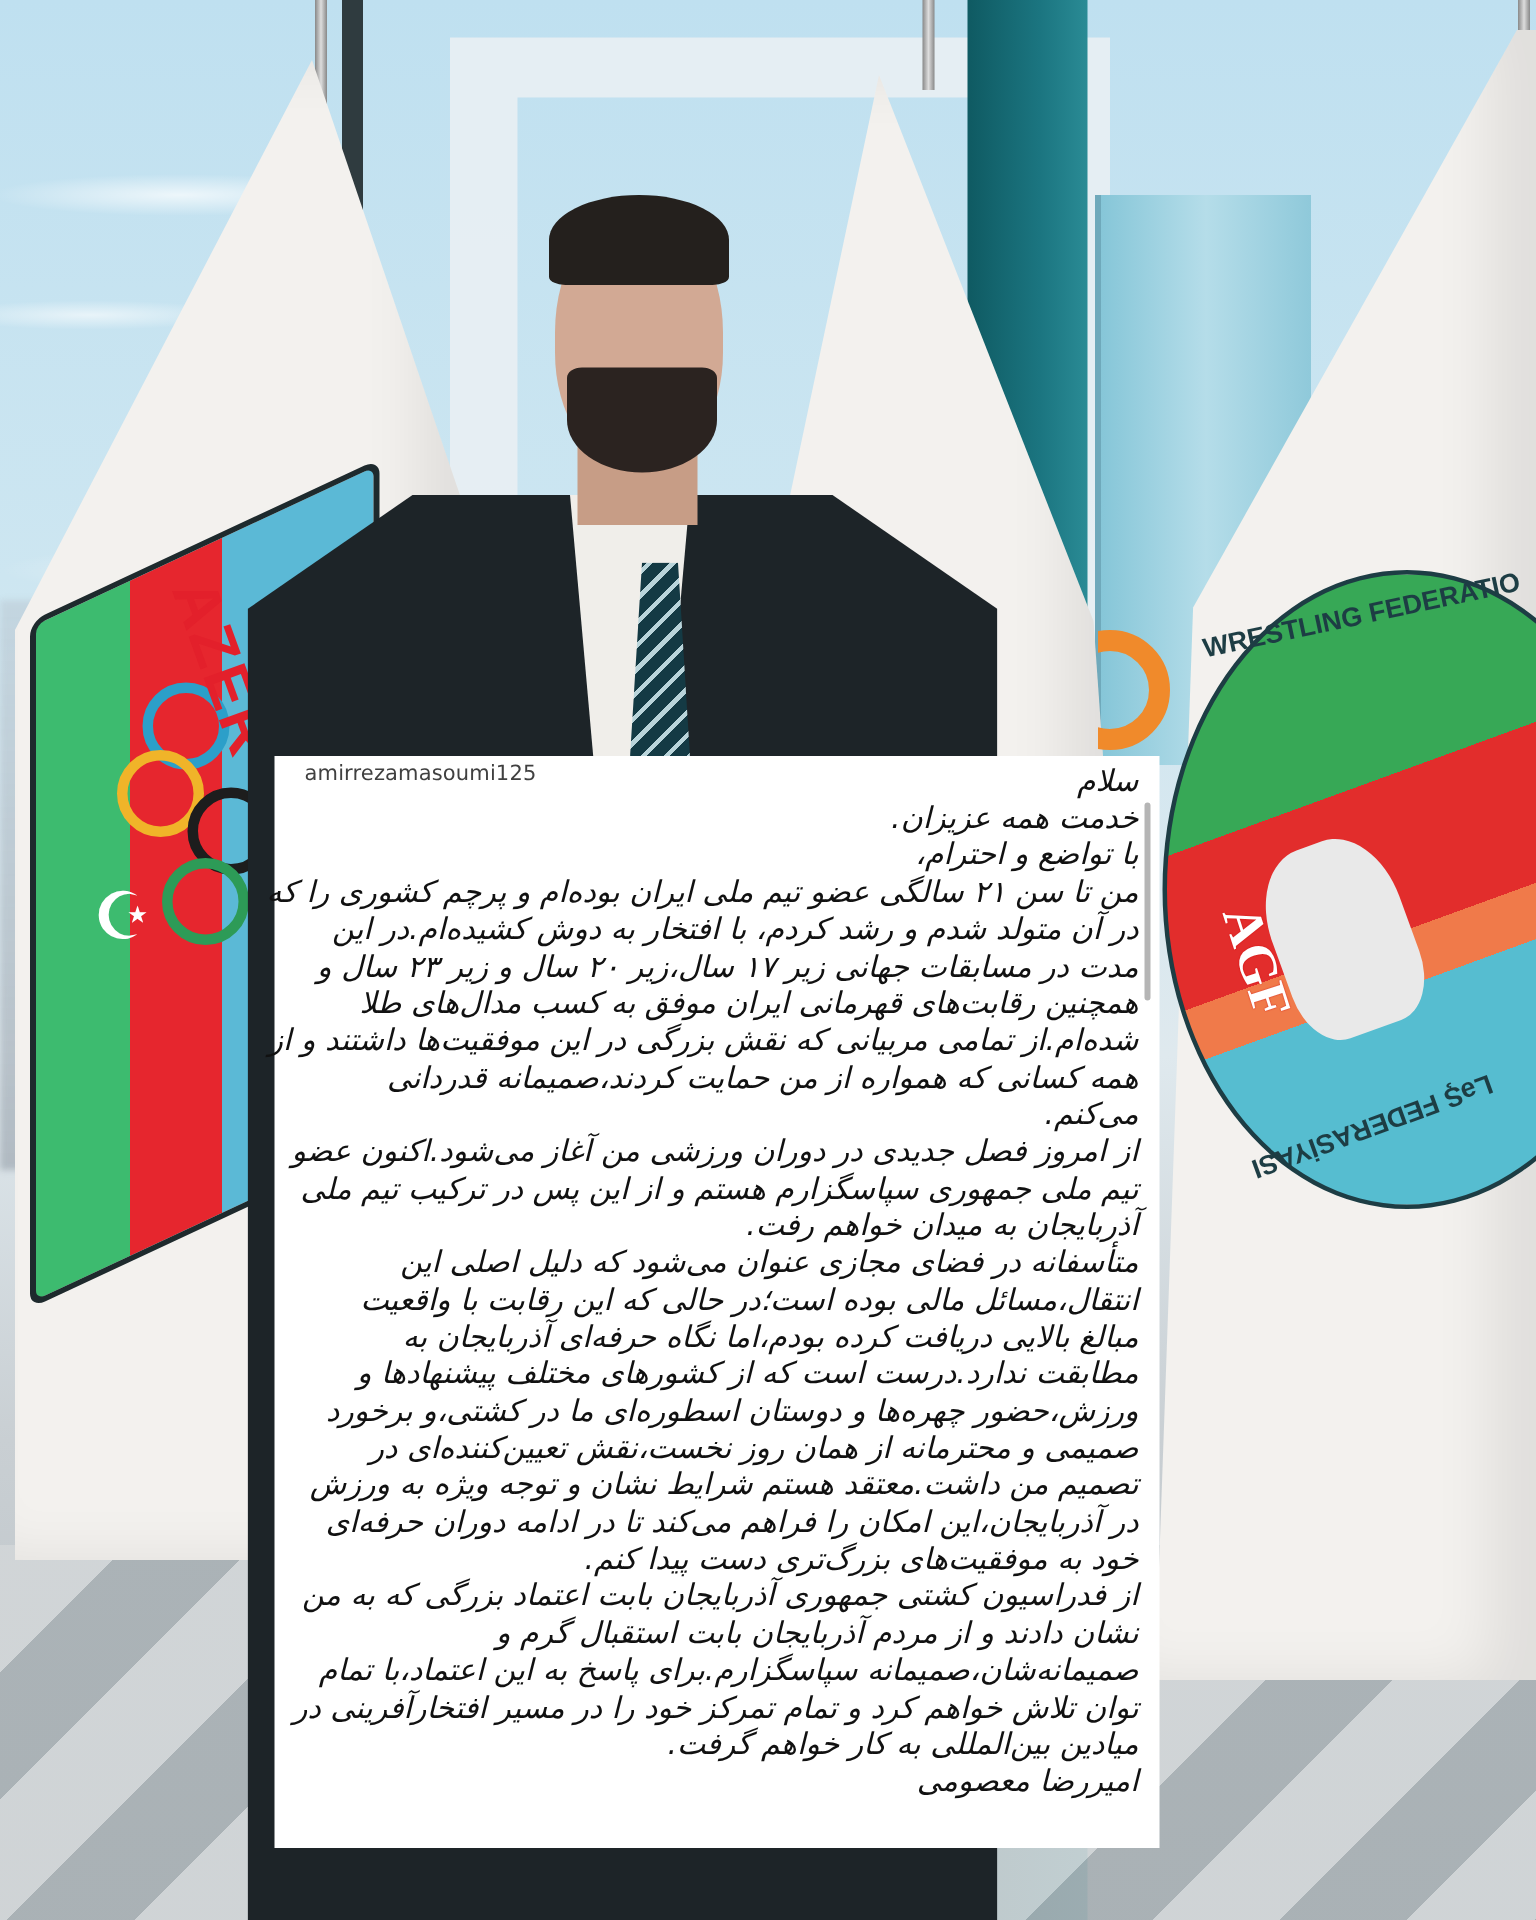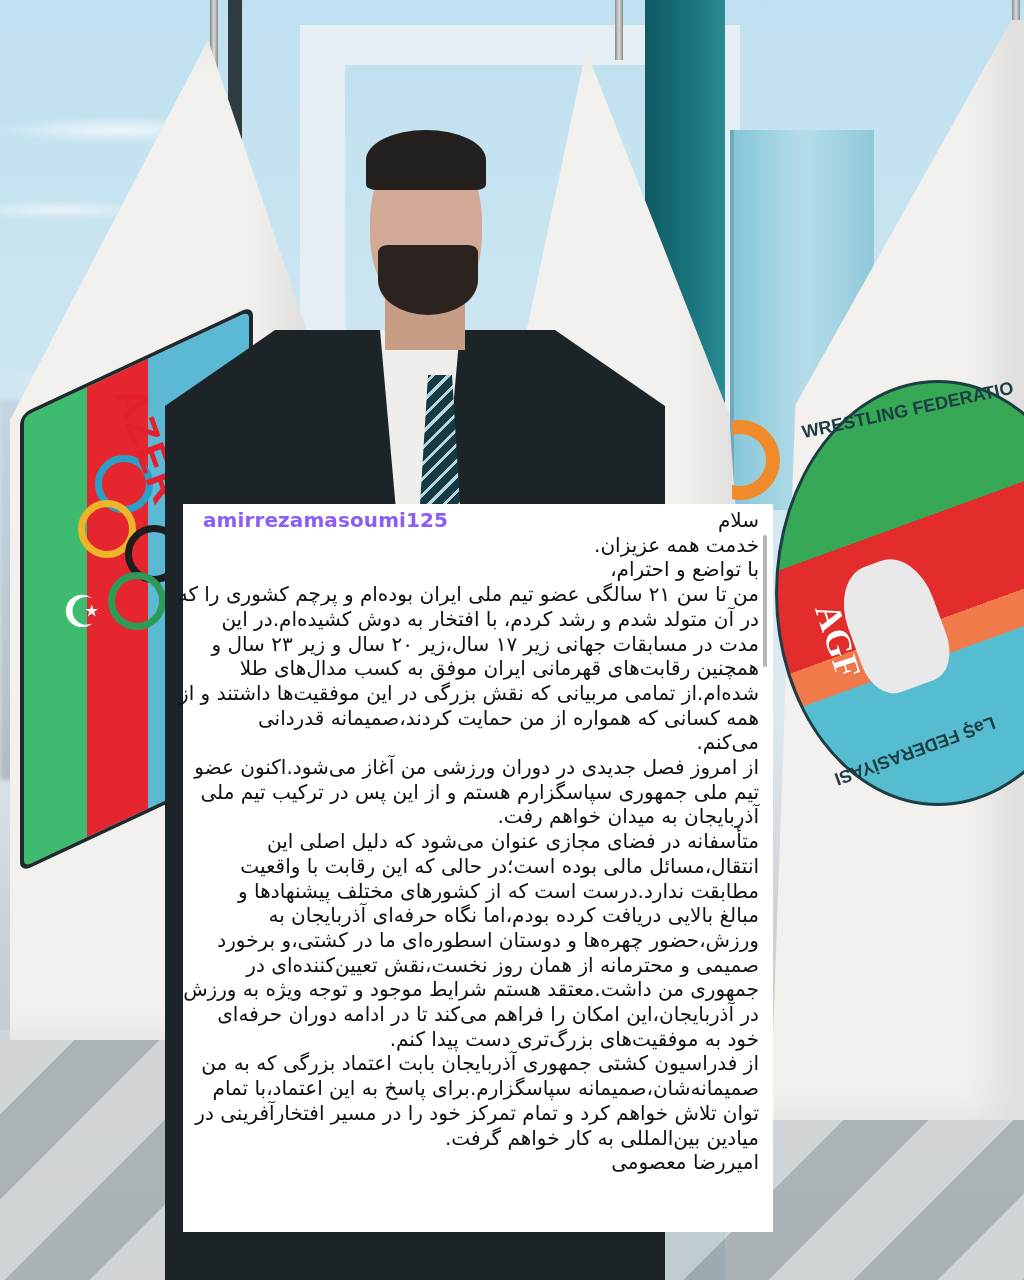--- a/index.html
+++ b/index.html
@@ -65,25 +65,25 @@
   .person-head { position: absolute; left: 370px; top: 140px; width: 112px; height: 170px;
                  border-radius: 48% 48% 44% 44%; background: #d2a994; }
   .person-hair { position: absolute; left: 366px; top: 130px; width: 120px; height: 60px;
                  border-radius: 55% 55% 10% 10%; background: #24201d; }
   .person-beard { position: absolute; left: 378px; top: 245px; width: 100px; height: 70px;
                   border-radius: 10% 10% 50% 50%; background: #2b2320; }
 
   
   .caption-panel { position: absolute; left: 183px; top: 504px; width: 590px; height: 728px;
                    background: #ffffff; box-sizing: border-box; }
-  .username { position: absolute; left: 20px; top: 4px; font-size: 20px; color: #8b5cf6;
-              font-family: "DejaVu Sans", sans-serif; font-weight: 700; letter-spacing: .1px; }
+  .username { position: absolute; left: 20px; top: 4px; font-size: 14px; color: #404040;
+              font-family: "DejaVu Sans", sans-serif; font-weight: 400; letter-spacing: .1px; }
   .caption-body { position: absolute; right: 14px; top: 4px; width: 560px; direction: rtl; text-align: right;
                   font-size: 20px; line-height: 24.7px; color: #111; }
-  .caption-line { display: block; white-space: nowrap; }
+  .caption-line { display: block; white-space: nowrap; font-style: italic; }
   .scrollbar { position: absolute; left: 580px; top: 31px; width: 4px; height: 132px;
                background: #b5b5b5; border-radius: 2px; }
 </style>
 </head>
 <body>
 
 <div class="scene">
   <div class="clouds"></div>
   <div class="city"></div>
   <div class="building-frame"></div>
@@ -136,27 +136,28 @@
     <span class="caption-line">مدت در مسابقات جهانی زیر ۱۷ سال،زیر ۲۰ سال و زیر ۲۳ سال و</span>
     <span class="caption-line">همچنین رقابت‌های قهرمانی ایران موفق به کسب مدال‌های طلا</span>
     <span class="caption-line">شده‌ام.از تمامی مربیانی که نقش بزرگی در این موفقیت‌ها داشتند و از</span>
     <span class="caption-line">همه کسانی که همواره از من حمایت کردند،صمیمانه قدردانی</span>
     <span class="caption-line">می‌کنم.</span>
     <span class="caption-line">از امروز فصل جدیدی در دوران ورزشی من آغاز می‌شود.اکنون عضو</span>
     <span class="caption-line">تیم ملی جمهوری سپاسگزارم هستم و از این پس در ترکیب تیم ملی</span>
     <span class="caption-line">آذربایجان به میدان خواهم رفت.</span>
     <span class="caption-line">متأسفانه در فضای مجازی عنوان می‌شود که دلیل اصلی این</span>
     <span class="caption-line">انتقال،مسائل مالی بوده است؛در حالی که این رقابت با واقعیت</span>
+    <span class="caption-line">مبالغ بالایی دریافت کرده بودم،اما نگاه حرفه‌ای آذربایجان به</span>
     <span class="caption-line">مطابقت ندارد.درست است که از کشورهای مختلف پیشنهادها و</span>
-    <span class="caption-line">مبالغ بالایی دریافت کرده بودم،اما نگاه حرفه‌ای آذربایجان به</span>
     <span class="caption-line">ورزش،حضور چهره‌ها و دوستان اسطوره‌ای ما در کشتی،و برخورد</span>
     <span class="caption-line">صمیمی و محترمانه از همان روز نخست،نقش تعیین‌کننده‌ای در</span>
-    <span class="caption-line">جمهوری من داشت.معتقد هستم شرایط موجود و توجه ویژه به ورزش</span>
+    <span class="caption-line">تصمیم من داشت.معتقد هستم شرایط نشان و توجه ویژه به ورزش</span>
     <span class="caption-line">در آذربایجان،این امکان را فراهم می‌کند تا در ادامه دوران حرفه‌ای</span>
     <span class="caption-line">خود به موفقیت‌های بزرگ‌تری دست پیدا کنم.</span>
     <span class="caption-line">از فدراسیون کشتی جمهوری آذربایجان بابت اعتماد بزرگی که به من</span>
+    <span class="caption-line">نشان دادند و از مردم آذربایجان بابت استقبال گرم و</span>
     <span class="caption-line">صمیمانه‌شان،صمیمانه سپاسگزارم.برای پاسخ به این اعتماد،با تمام</span>
     <span class="caption-line">توان تلاش خواهم کرد و تمام تمرکز خود را در مسیر افتخارآفرینی در</span>
     <span class="caption-line">میادین بین‌المللی به کار خواهم گرفت.</span>
     <span class="caption-line">امیررضا معصومی</span>
   </div>
   <div class="scrollbar"></div>
 </div>
 
 </body></html>

